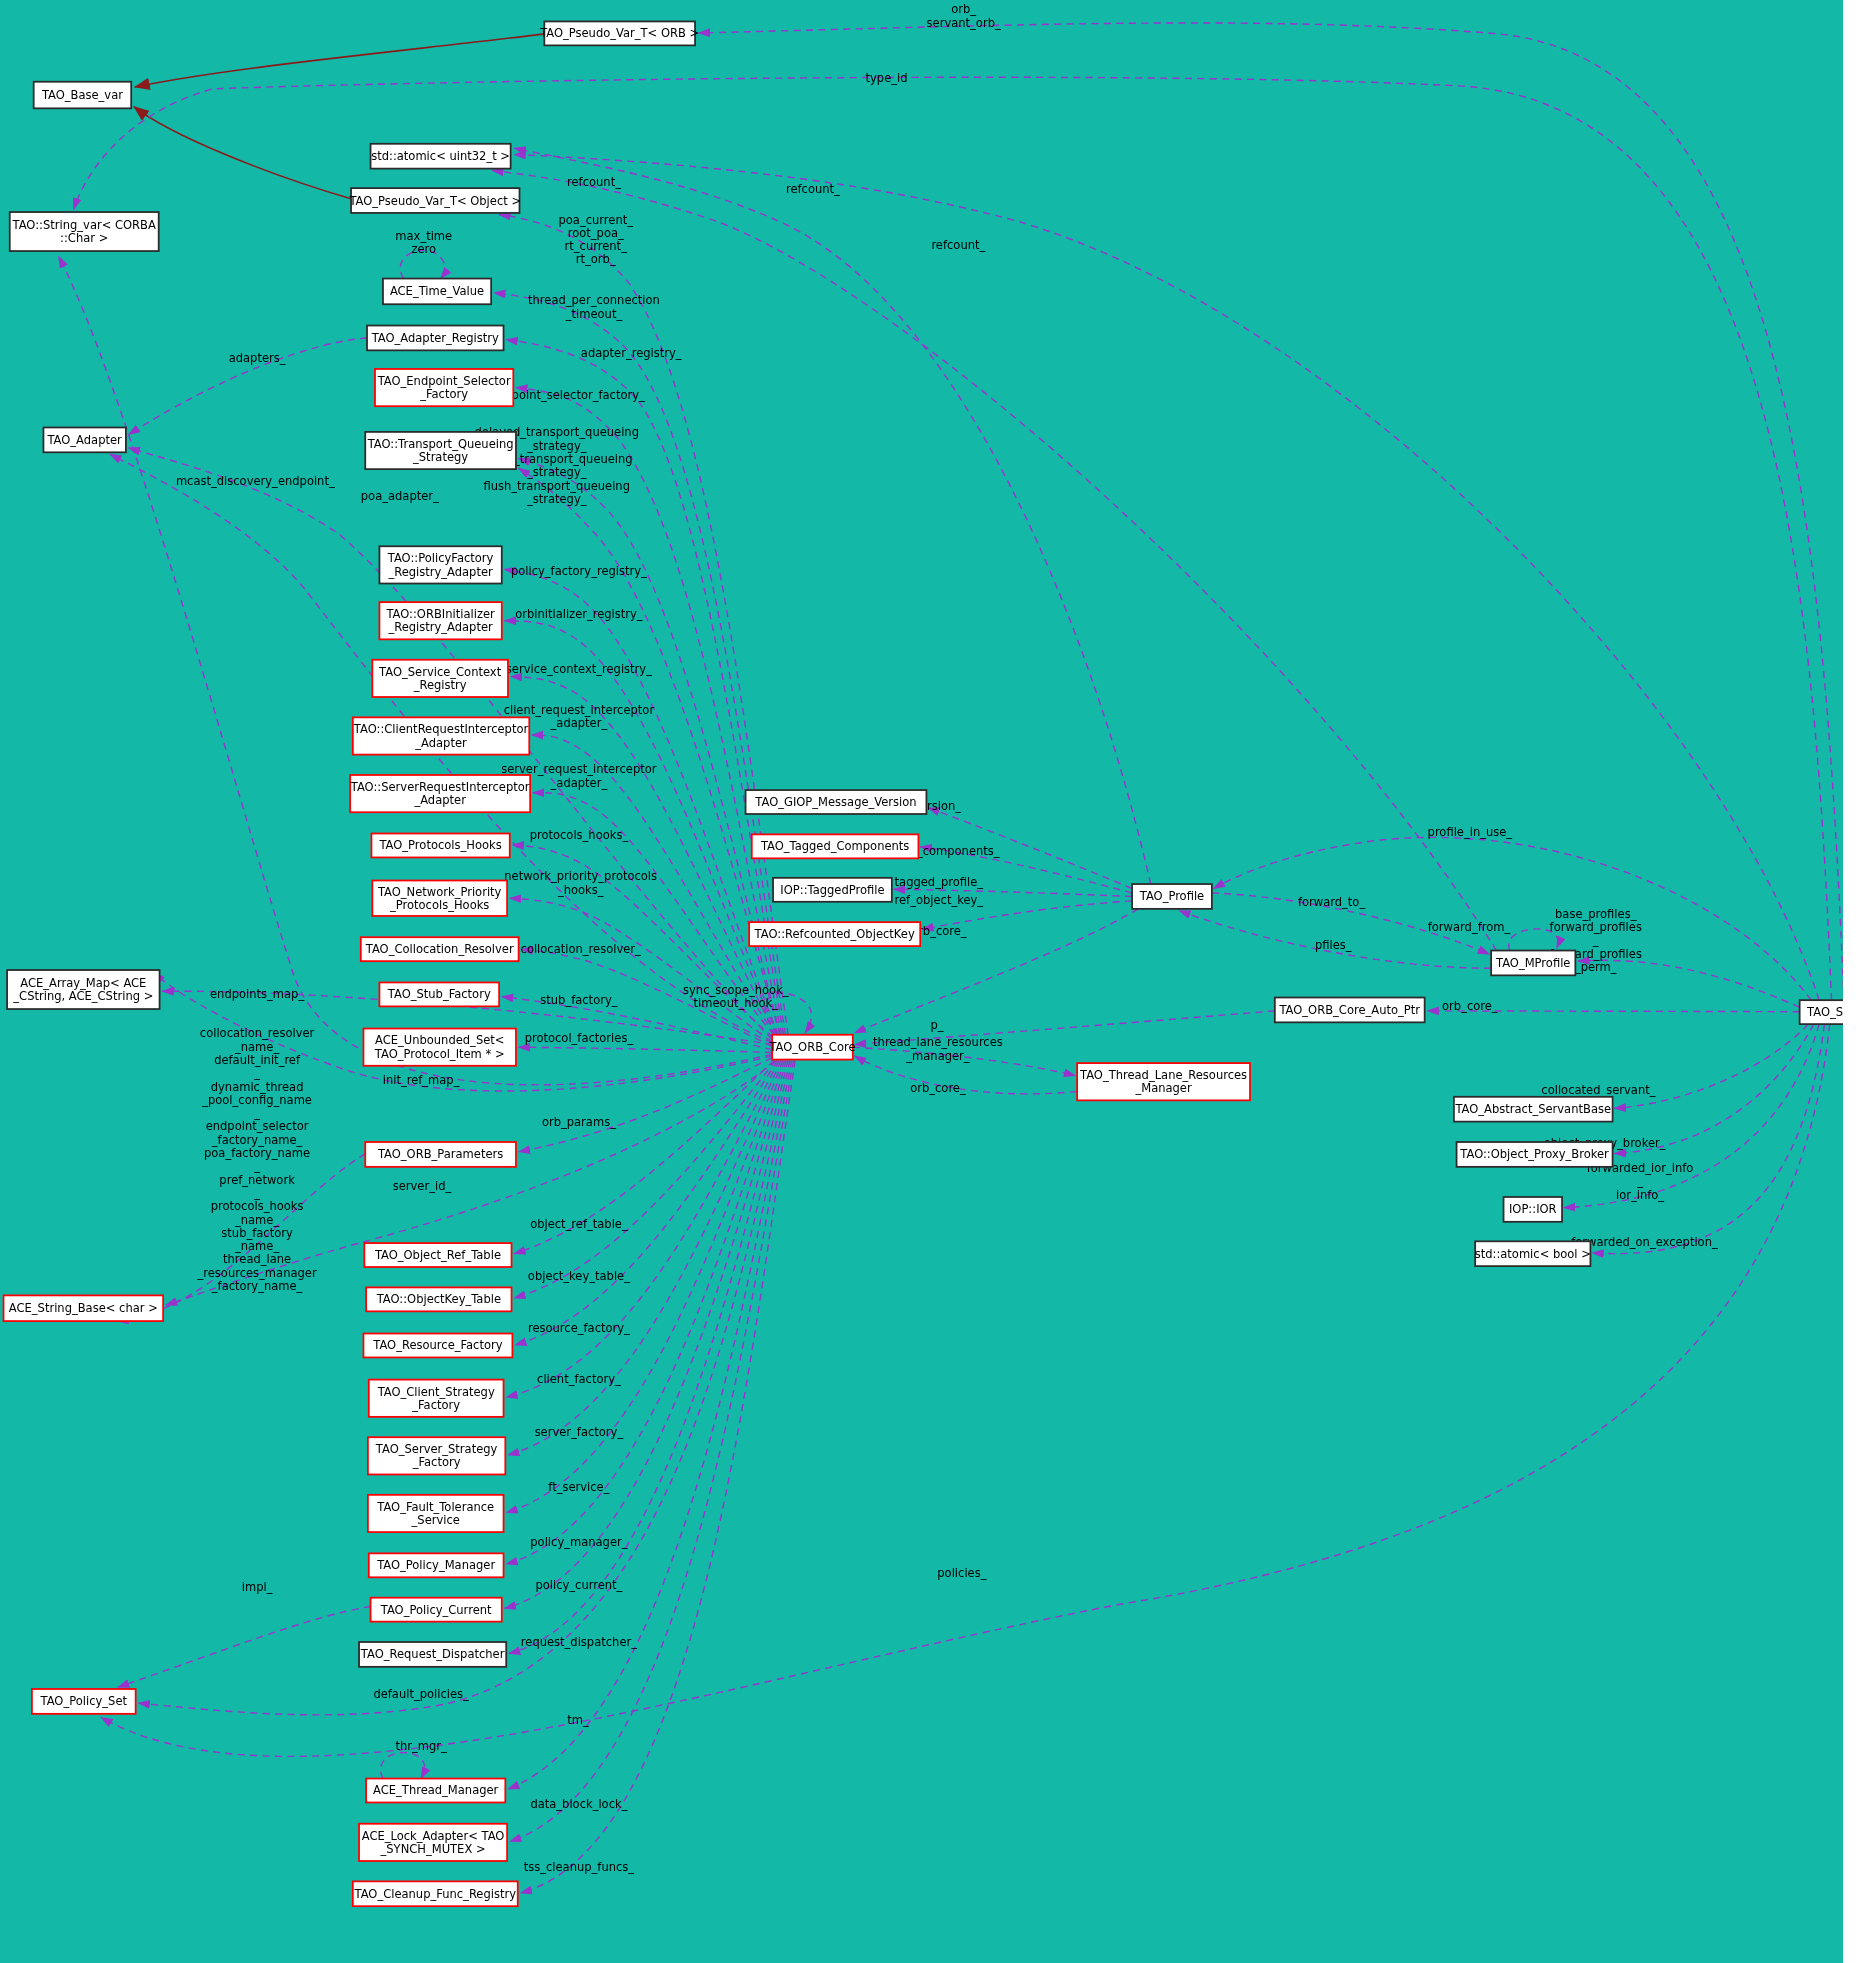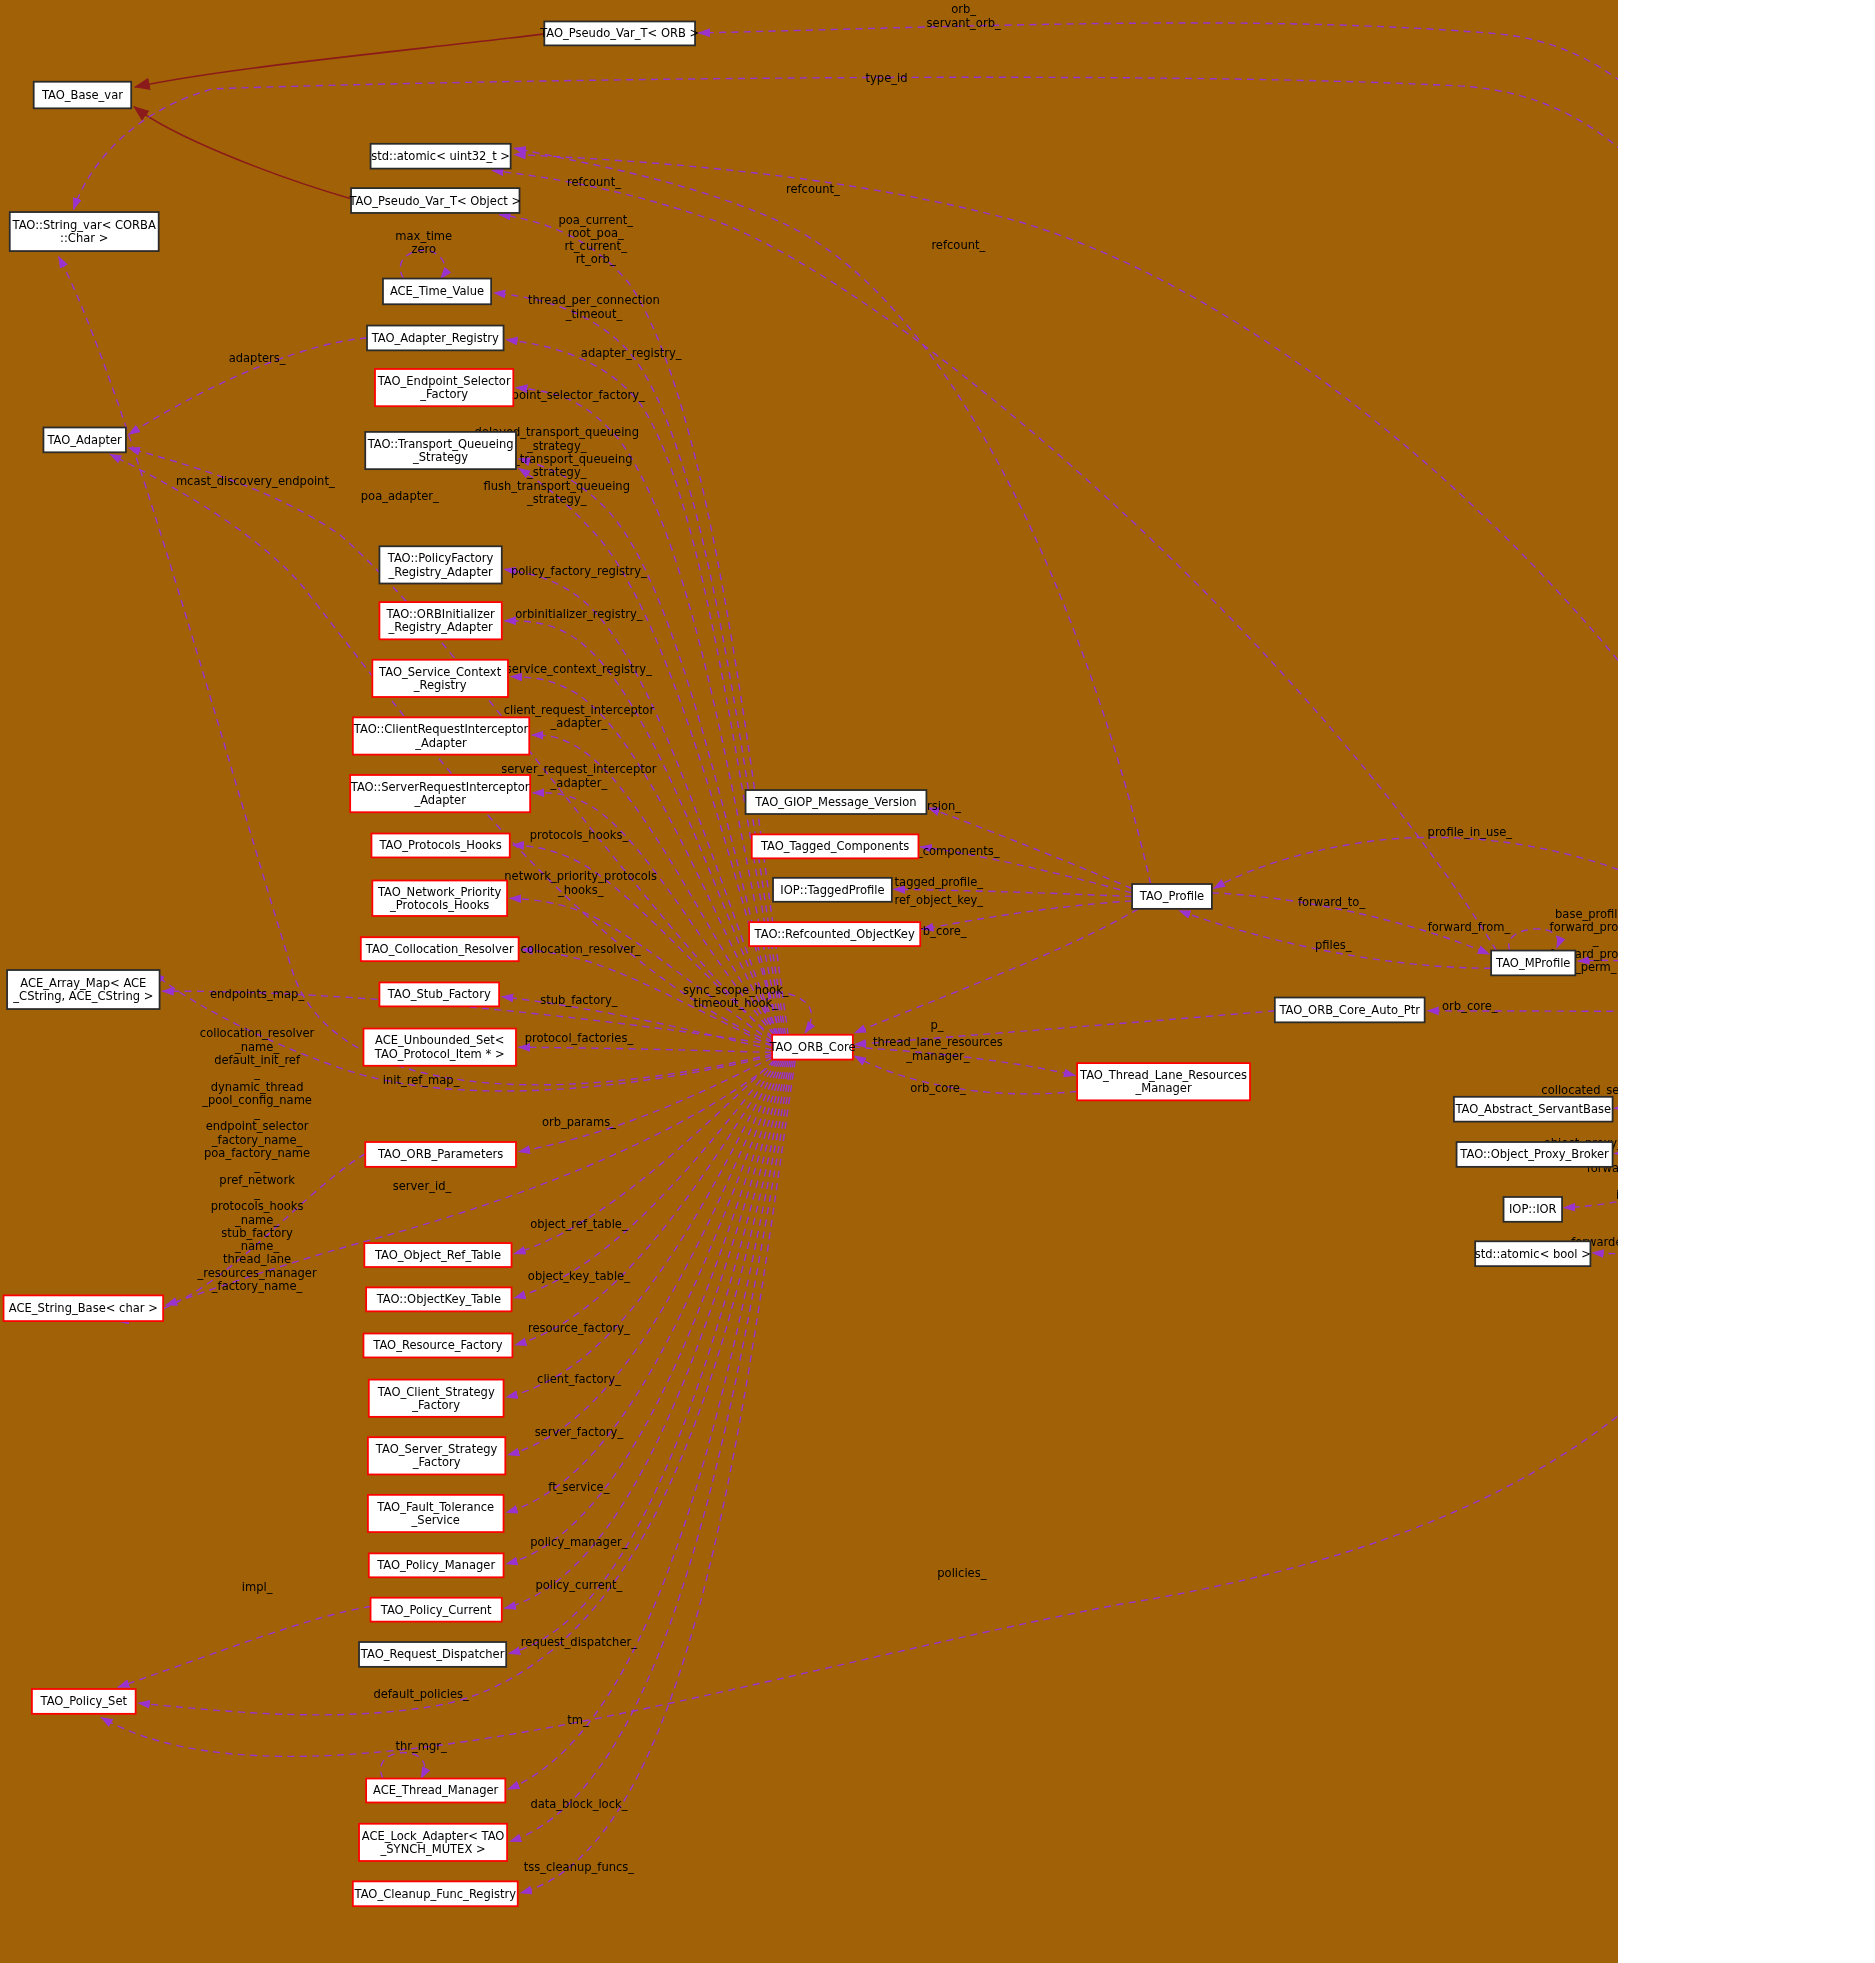--- a/index.html
+++ b/index.html
@@ -1,16 +1,16 @@
 <!DOCTYPE html>
 <html style="font-size:14px"><head>
 <meta charset="utf-8">
 <style>
   html,body{margin:0;padding:0;background:#ffffff;}
-  #stage{position:relative;width:1618px;height:1964px;background:#a16207;overflow:hidden;
+  #stage{position:relative;width:1843px;height:1964px;background:#14b8a6;overflow:hidden;
          font-family:"DejaVu Sans","Liberation Sans",sans-serif;}
   svg{position:absolute;left:0;top:0;}
   .node-rect{fill:#ffffff;stroke-width:2px;}
   .node-text{fill:#000000;font-size:13px;text-anchor:middle;}
   .edge{fill:none;stroke-width:1.6px;stroke-dasharray:8,6;}
   .inherit{fill:none;stroke-width:1.8px;}
   .edge-label{fill:#000000;font-size:13px;text-anchor:middle;}
 </style>
 </head>
 <body>

